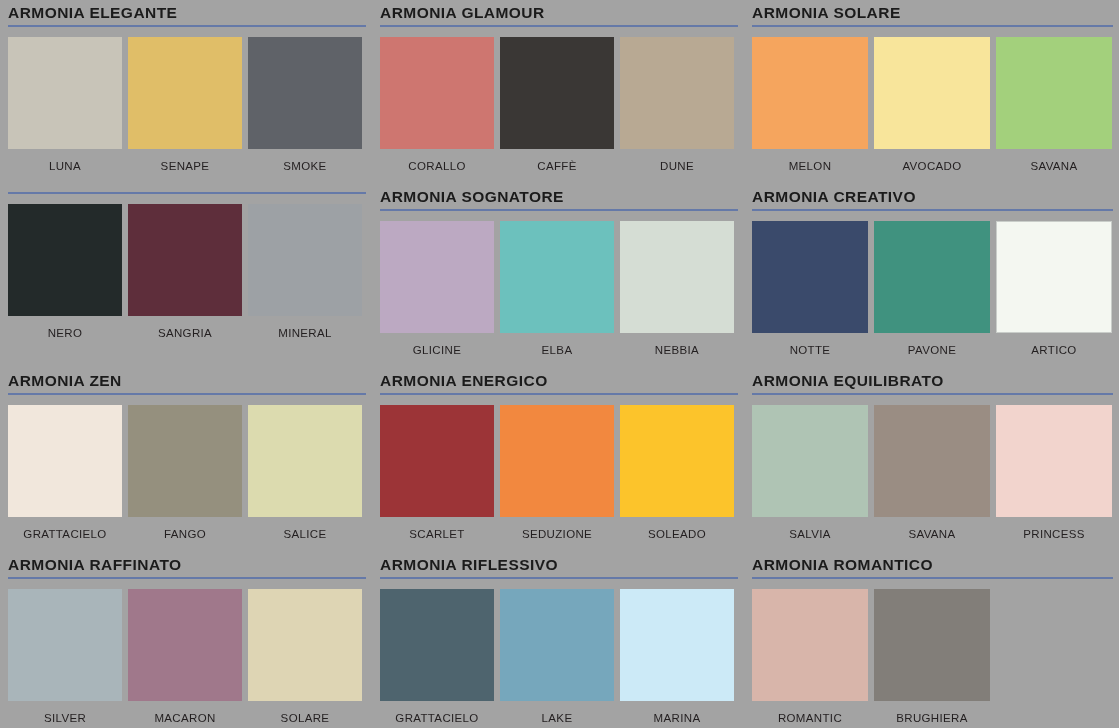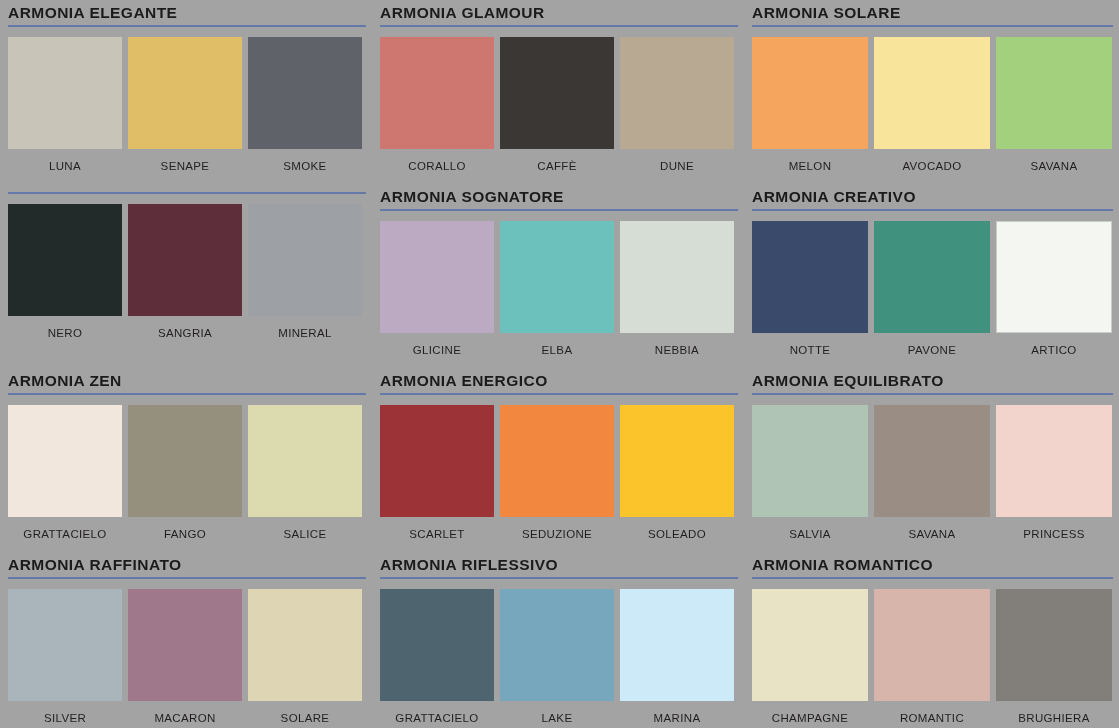--- a/index.html
+++ b/index.html
@@ -284,24 +284,20 @@
           <div class="swatch-chip" style="background: rgb(204, 234, 247);"></div>
           <div class="swatch-label">MARINA</div>
         </div>
       </div>
     </div>
     <div class="harmony-group">
       <div class="group-title">ARMONIA ROMANTICO</div>
       <div class="title-rule"></div>
       <div class="swatch-row">
         <div class="swatch-cell wide">
-          <div class="swatch-chip" style="background: rgb(232, 227, 197);"></div>
-          <div class="swatch-label">CHAMPAGNE</div>
-        </div>
-        <div class="swatch-cell wide">
           <div class="swatch-chip" style="background: rgb(216, 181, 170);"></div>
           <div class="swatch-label">ROMANTIC</div>
         </div>
         <div class="swatch-cell wide">
           <div class="swatch-chip" style="background: rgb(130, 126, 121);"></div>
           <div class="swatch-label">BRUGHIERA</div>
         </div>
       </div>
     </div>
   </div>

